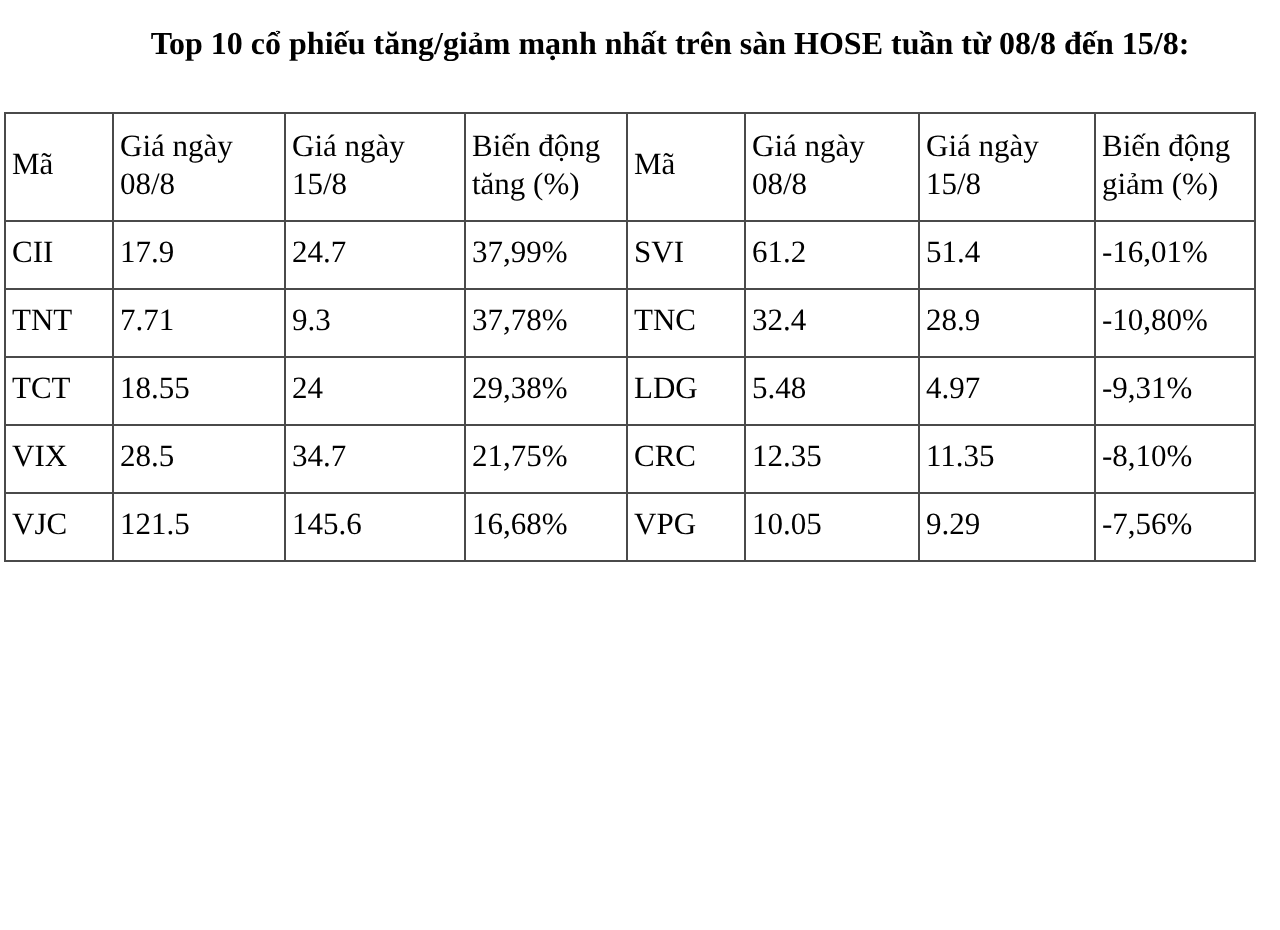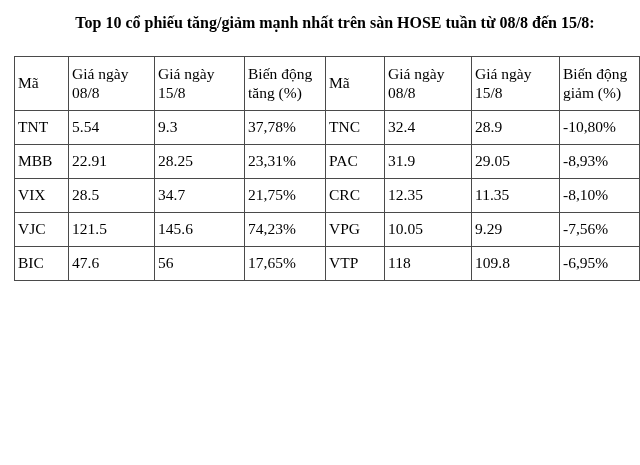--- a/index.html
+++ b/index.html
@@ -25,21 +25,21 @@
     font-weight: bold;
     font-size: 16px;
     line-height: 1.25;
     white-space: nowrap;
     padding-left: 30px;
   }
   table.stocks {
     border-collapse: collapse;
     table-layout: fixed;
     width: 625px;
-    margin: 23px 0 0 14px;
+    margin: 23px 0 0 2px;
     font-family: Liberation Serif, serif;
   }
   table.stocks th,
   table.stocks td {
     border: 1px solid #4a4a4a;
     font-weight: normal;
     font-size: 15.5px;
     line-height: 1.22;
     text-align: left;
     vertical-align: middle;
@@ -81,64 +81,64 @@
           <th>Giá ngày 15/8</th>
           <th>Biến động tăng (%)</th>
           <th>Mã</th>
           <th>Giá ngày 08/8</th>
           <th>Giá ngày 15/8</th>
           <th>Biến động giảm (%)</th>
         </tr>
     </thead>
     <tbody>
         <tr>
+          <td>CII</td>
+          <td>17.9</td>
+          <td>24.7</td>
+          <td>37,99%</td>
+          <td>SVI</td>
+          <td>61.2</td>
+          <td>51.4</td>
+          <td>-16,01%</td>
+        </tr>
+        <tr>
           <td>TNT</td>
-          <td>5.54</td>
+          <td>7.71</td>
           <td>9.3</td>
           <td>37,78%</td>
           <td>TNC</td>
           <td>32.4</td>
           <td>28.9</td>
           <td>-10,80%</td>
         </tr>
         <tr>
-          <td>MBB</td>
-          <td>22.91</td>
-          <td>28.25</td>
-          <td>23,31%</td>
-          <td>PAC</td>
-          <td>31.9</td>
-          <td>29.05</td>
-          <td>-8,93%</td>
+          <td>TCT</td>
+          <td>18.55</td>
+          <td>24</td>
+          <td>29,38%</td>
+          <td>LDG</td>
+          <td>5.48</td>
+          <td>4.97</td>
+          <td>-9,31%</td>
         </tr>
         <tr>
           <td>VIX</td>
           <td>28.5</td>
           <td>34.7</td>
           <td>21,75%</td>
           <td>CRC</td>
           <td>12.35</td>
           <td>11.35</td>
           <td>-8,10%</td>
         </tr>
         <tr>
           <td>VJC</td>
           <td>121.5</td>
           <td>145.6</td>
-          <td>74,23%</td>
+          <td>16,68%</td>
           <td>VPG</td>
           <td>10.05</td>
           <td>9.29</td>
           <td>-7,56%</td>
-        </tr>
-        <tr>
-          <td>BIC</td>
-          <td>47.6</td>
-          <td>56</td>
-          <td>17,65%</td>
-          <td>VTP</td>
-          <td>118</td>
-          <td>109.8</td>
-          <td>-6,95%</td>
         </tr>
       </tbody>
   </table>
 </div>
 
 </body></html>

